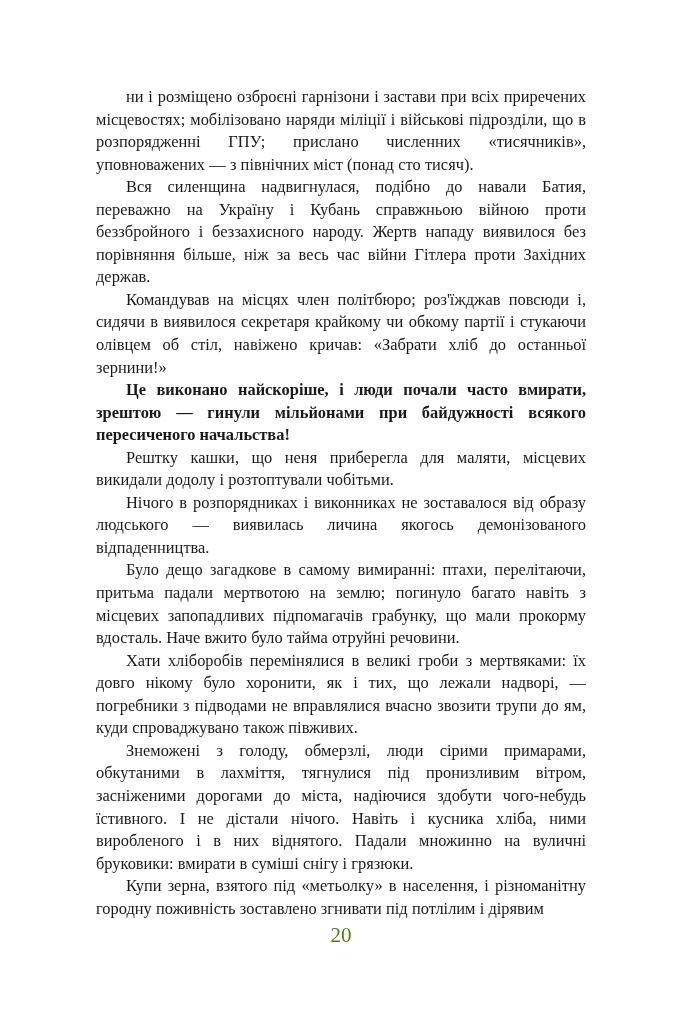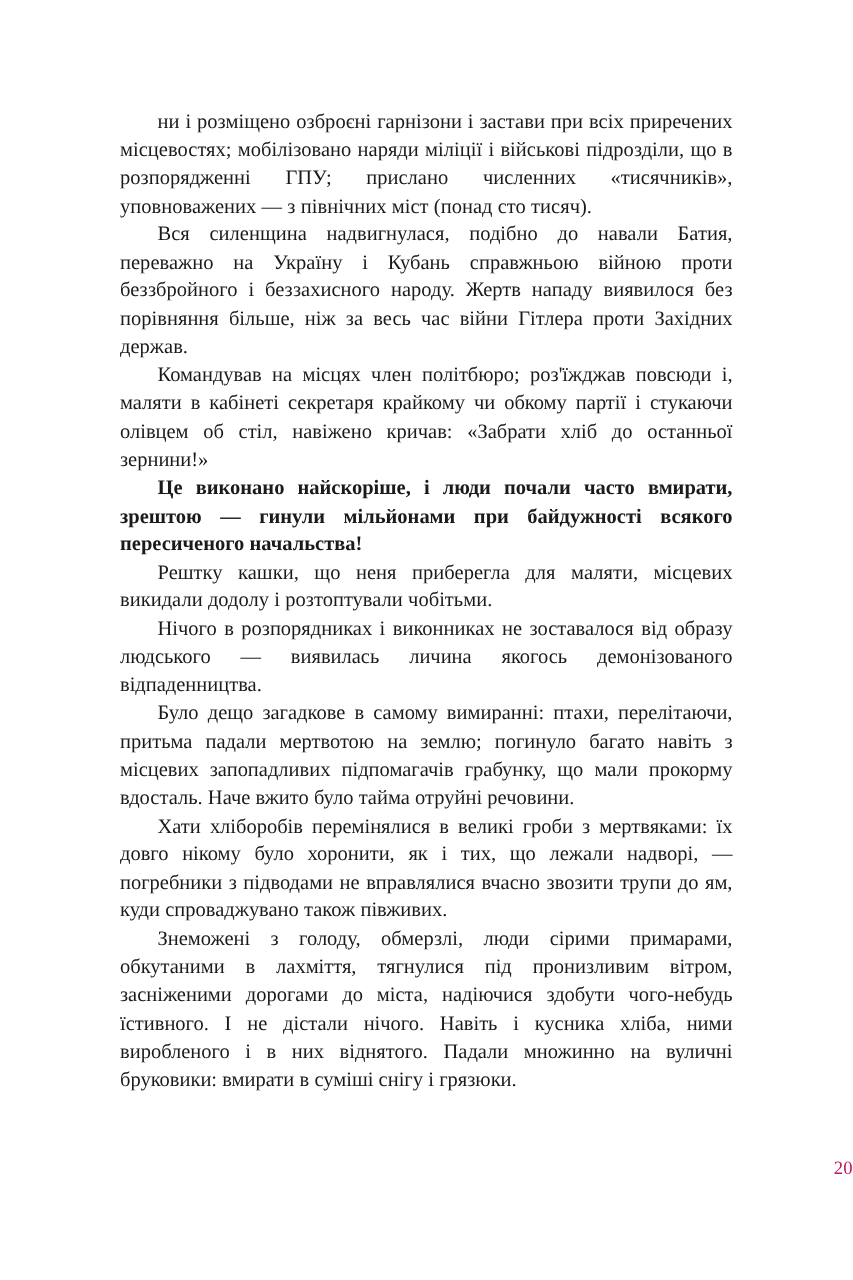--- a/index.html
+++ b/index.html
@@ -48,38 +48,39 @@
   p.para.p8 { letter-spacing: 0.00px; }
   p.para.p9 { letter-spacing: 0.00px; }
   p.para.p10 { letter-spacing: 0.00px; }
   p.para.p11 { letter-spacing: 0.00px; }
 
   #folio {
     position: absolute;
     left: 0;
     top: 926px;
     width: 682px;
-    text-align: right;
-    font-size: 15px;
+    text-align: center;
+    font-size: 21px;
     line-height: 18px;
-    color: #be185d;
+    color: #4d7c0f;
   }
 </style>
 </head>
 <body>
 
 <div id="page">
 
   <div id="text-block">
     <p class="para p1">ни і розміщено озброєні гарнізони і застави при всіх приречених місцевостях; мобілізовано наряди міліції і військові підрозділи, що в розпорядженні ГПУ; прислано численних «тисячників», уповноважених — з північних міст (понад сто тисяч).</p>
     <p class="para p2">Вся силенщина надвигнулася, подібно до навали Батия, переважно на Україну і Кубань справжньою війною проти беззбройного і беззахисного народу. Жертв нападу виявилося без порівняння більше, ніж за весь час війни Гітлера проти Західних держав.</p>
-    <p class="para p3">Командував на місцях член політбюро; роз'їжджав повсюди і, маляти в кабінеті секретаря крайкому чи обкому партії і стукаючи олівцем об стіл, навіжено кричав: «Забрати хліб до останньої зернини!»</p>
+    <p class="para p3">Командував на місцях член політбюро; роз'їжджав повсюди і, сидячи в виявилося секретаря крайкому чи обкому партії і стукаючи олівцем об стіл, навіжено кричав: «Забрати хліб до останньої зернини!»</p>
     <p class="para p4">Це виконано найскоріше, і люди почали часто вмирати, зрештою — гинули мільйонами при байдужності всякого пересиченого начальства!</p>
     <p class="para p6">Рештку кашки, що неня приберегла для маляти, місцевих викидали додолу і розтоптували чобітьми.</p>
     <p class="para p7">Нічого в розпорядниках і виконниках не зоставалося від образу людського — виявилась личина якогось демонізованого відпаденництва.</p>
     <p class="para p8">Було дещо загадкове в самому вимиранні: птахи, перелітаючи, притьма падали мертвотою на землю; погинуло багато навіть з місцевих запопадливих підпомагачів грабунку, що мали прокорму вдосталь. Наче вжито було тайма отруйні речовини.</p>
     <p class="para p9">Хати хліборобів перемінялися в великі гроби з мертвяками: їх довго нікому було хоронити, як і тих, що лежали надворі, — погребники з підводами не вправлялися вчасно звозити трупи до ям, куди спроваджувано також півживих.</p>
     <p class="para p10">Знеможені з голоду, обмерзлі, люди сірими примарами, обкутаними в лахміття, тягнулися під пронизливим вітром, засніженими дорогами до міста, надіючися здобути чого-небудь їстивного. І не дістали нічого. Навіть і кусника хліба, ними виробленого і в них віднятого. Падали множинно на вуличні бруковики: вмирати в суміші снігу і грязюки.</p>
+    <p class="para p11">Купи зерна, взятого під «метьолку» в населення, і різноманітну городну поживність зоставлено згнивати під потлілим і дірявим</p>
   </div>
 
   <div id="folio">20</div>
 
 </div>
 
 </body></html>

